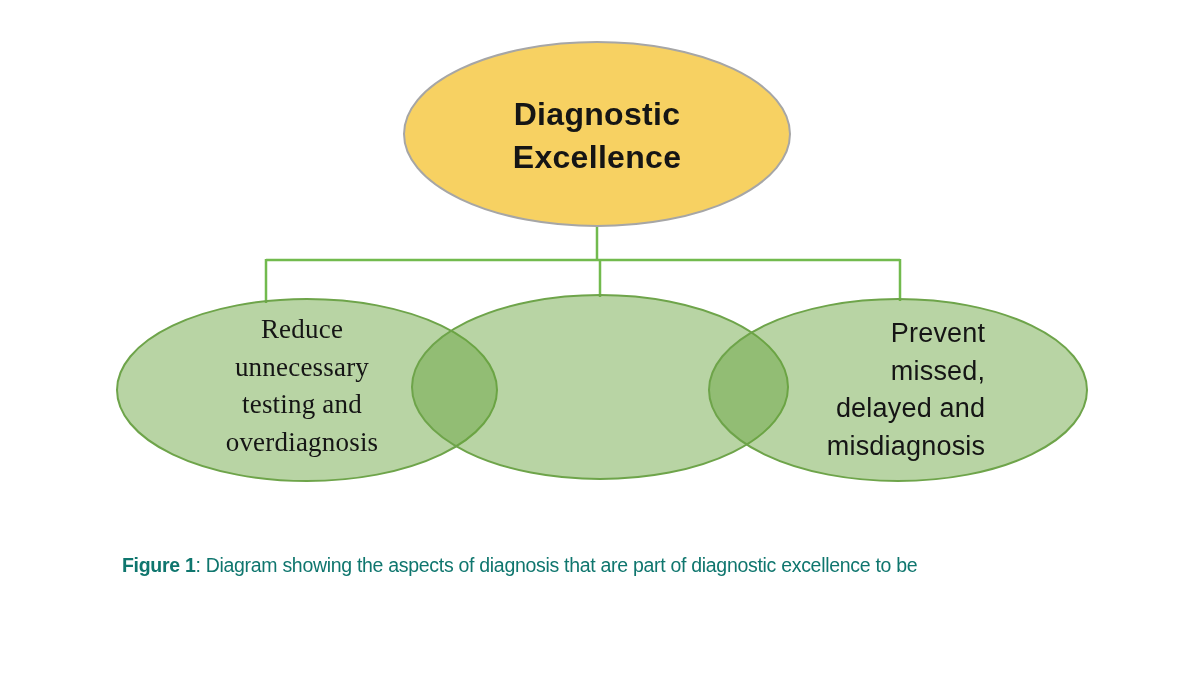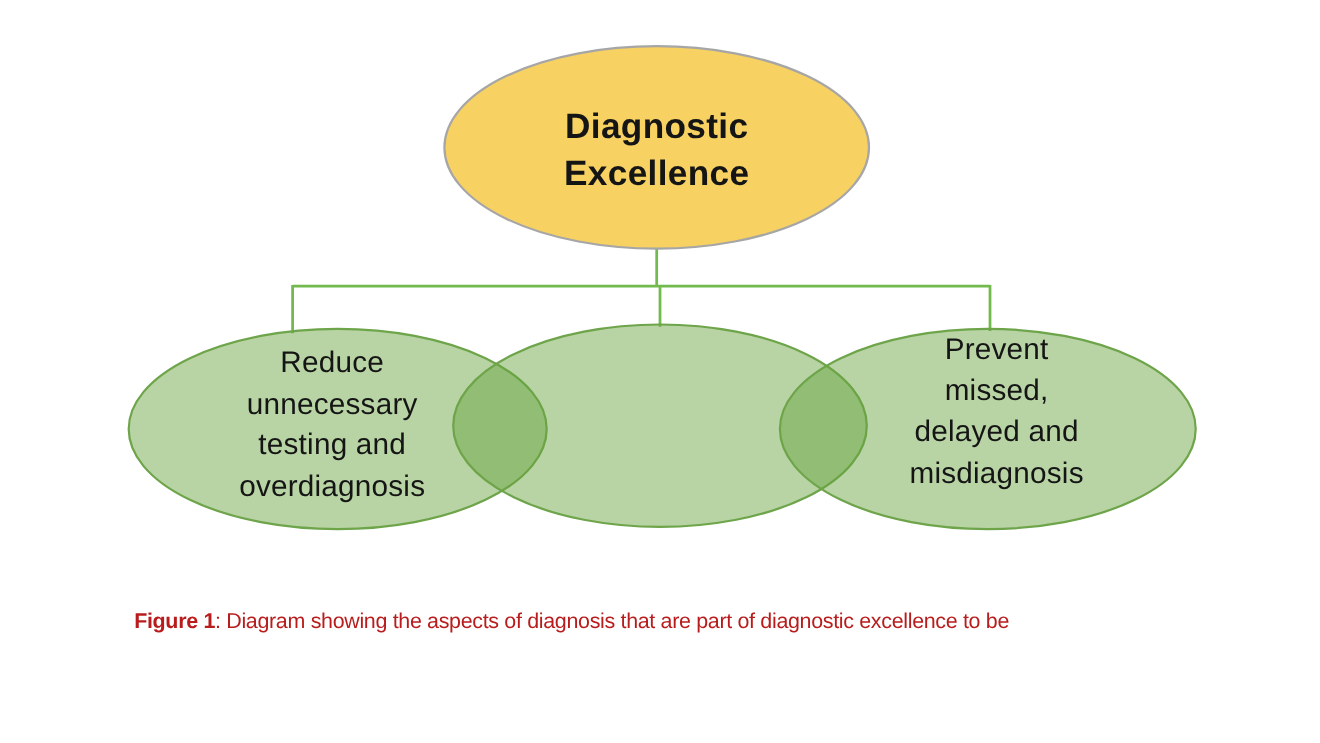--- a/index.html
+++ b/index.html
@@ -37,29 +37,29 @@
     font-weight: 700;
     line-height: 43px;
     letter-spacing: 0.3px;
   }
   .branch-label {
     font-size: 27px;
     font-weight: 400;
     line-height: 37.5px;
     letter-spacing: 0.2px;
   }
-  .branch-label.left  { left: 302px; top: 386px; }
+  .branch-label.left  { left: 302px; top: 386px; font-family: Liberation Serif, serif; }
   .branch-label.mid   { left: 600px; top: 387px; }
-  .branch-label.right { left: 906px; top: 374px; }
+  .branch-label.right { left: 906px; top: 390px; text-align: right; }
   .caption {
     position: absolute;
     left: 122px;
     top: 551px;
     width: 920px;
-    color: #b91c1c;
+    color: #0f766e;
     font-size: 19.5px;
     line-height: 29.5px;
     letter-spacing: -0.3px;
   }
   .caption strong {
     font-weight: 700;
   }
 </style>
 </head>
 <body>

